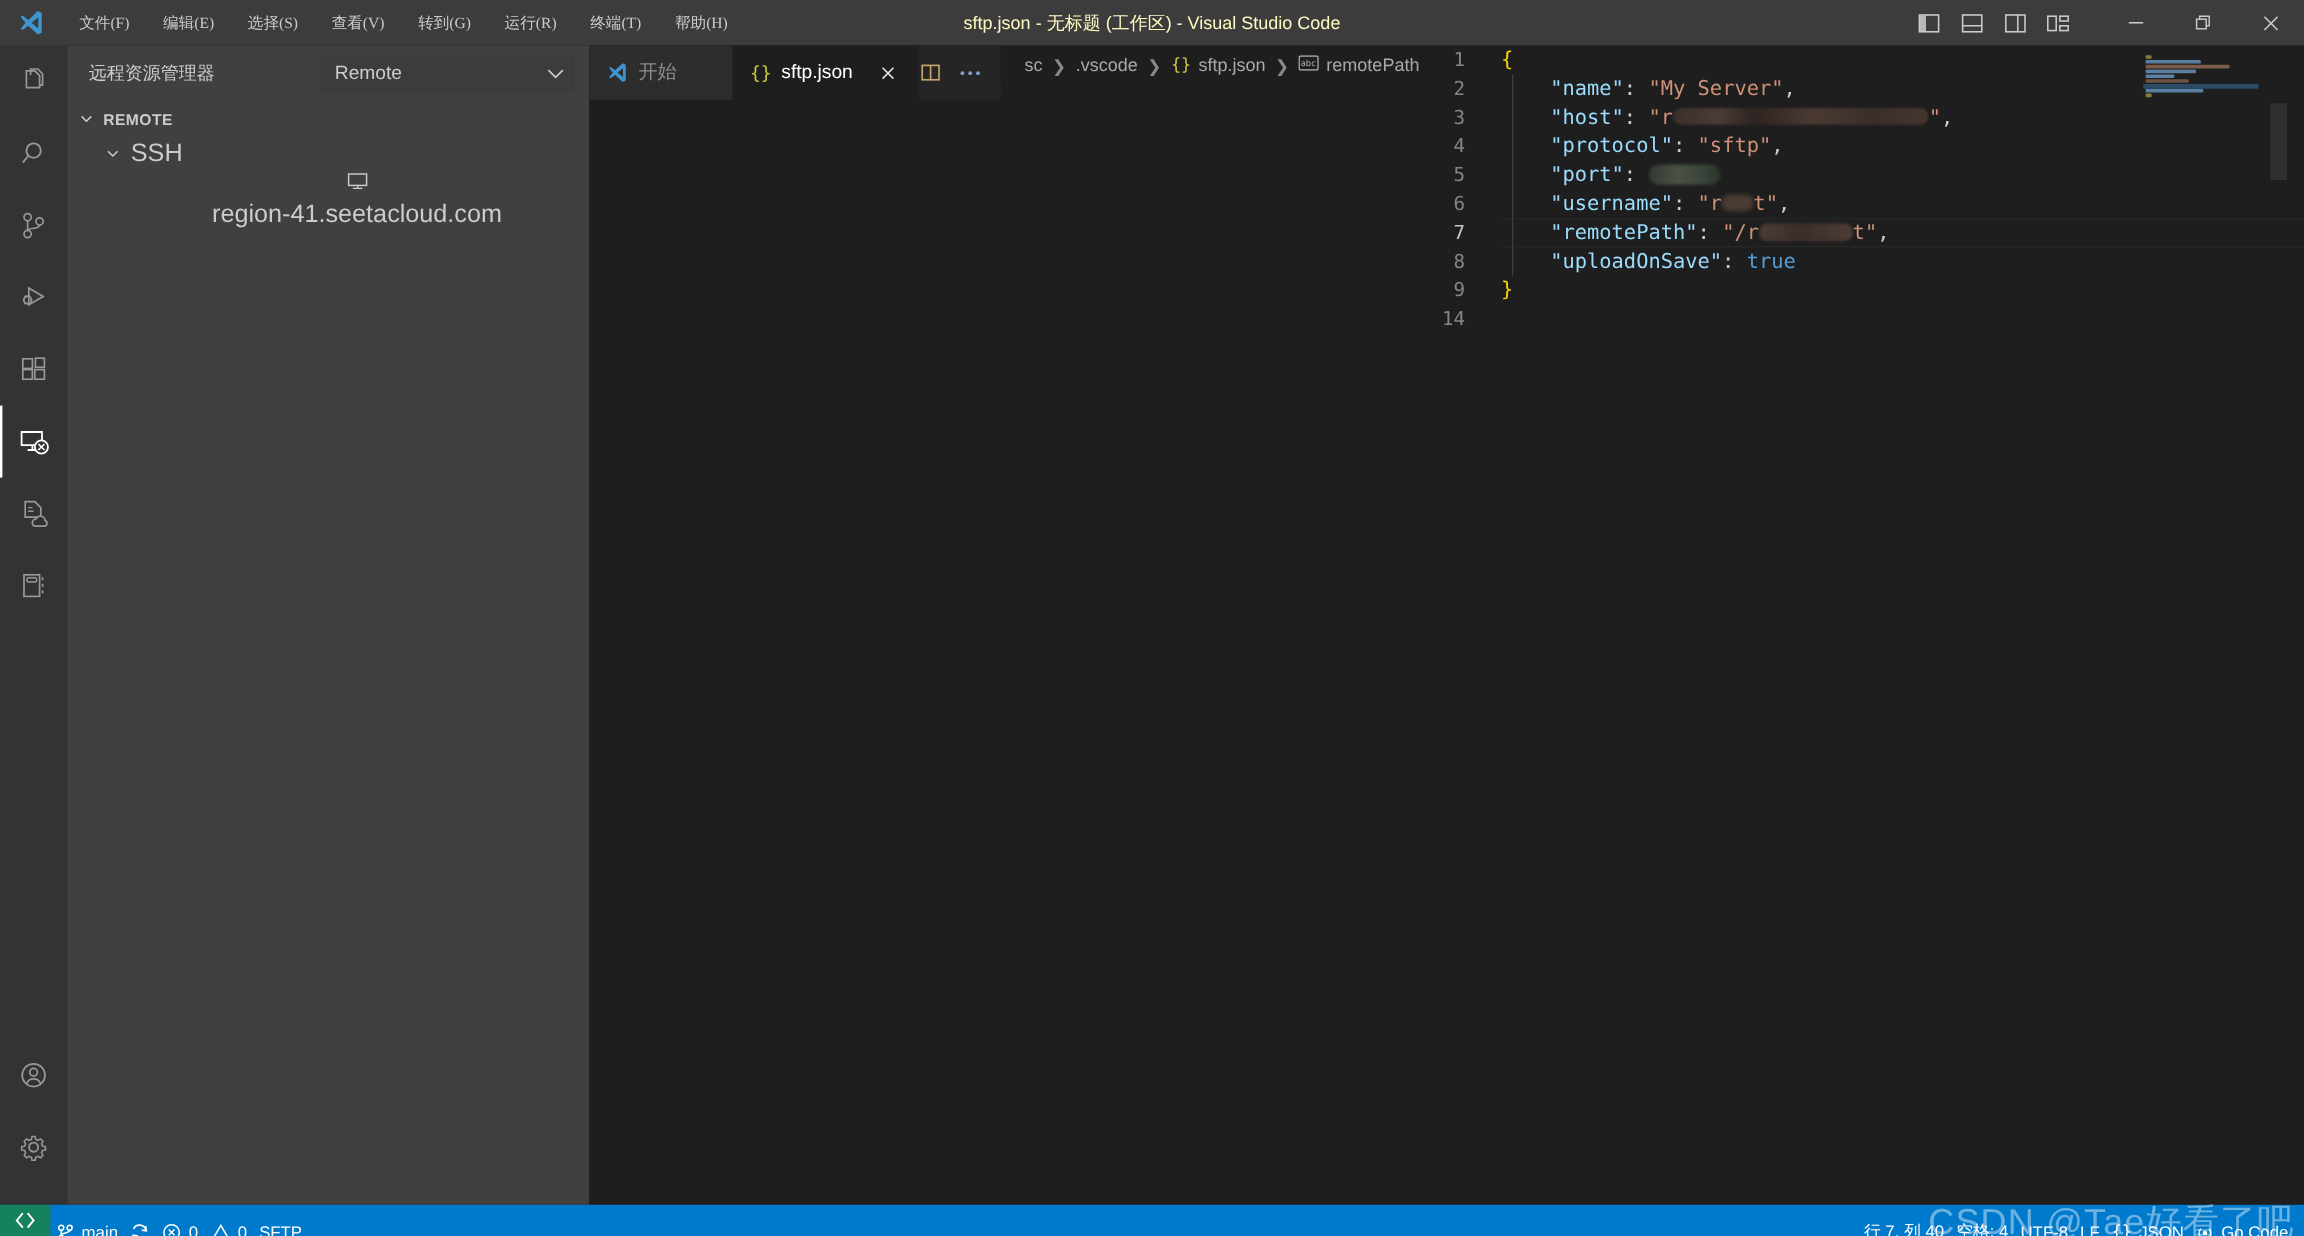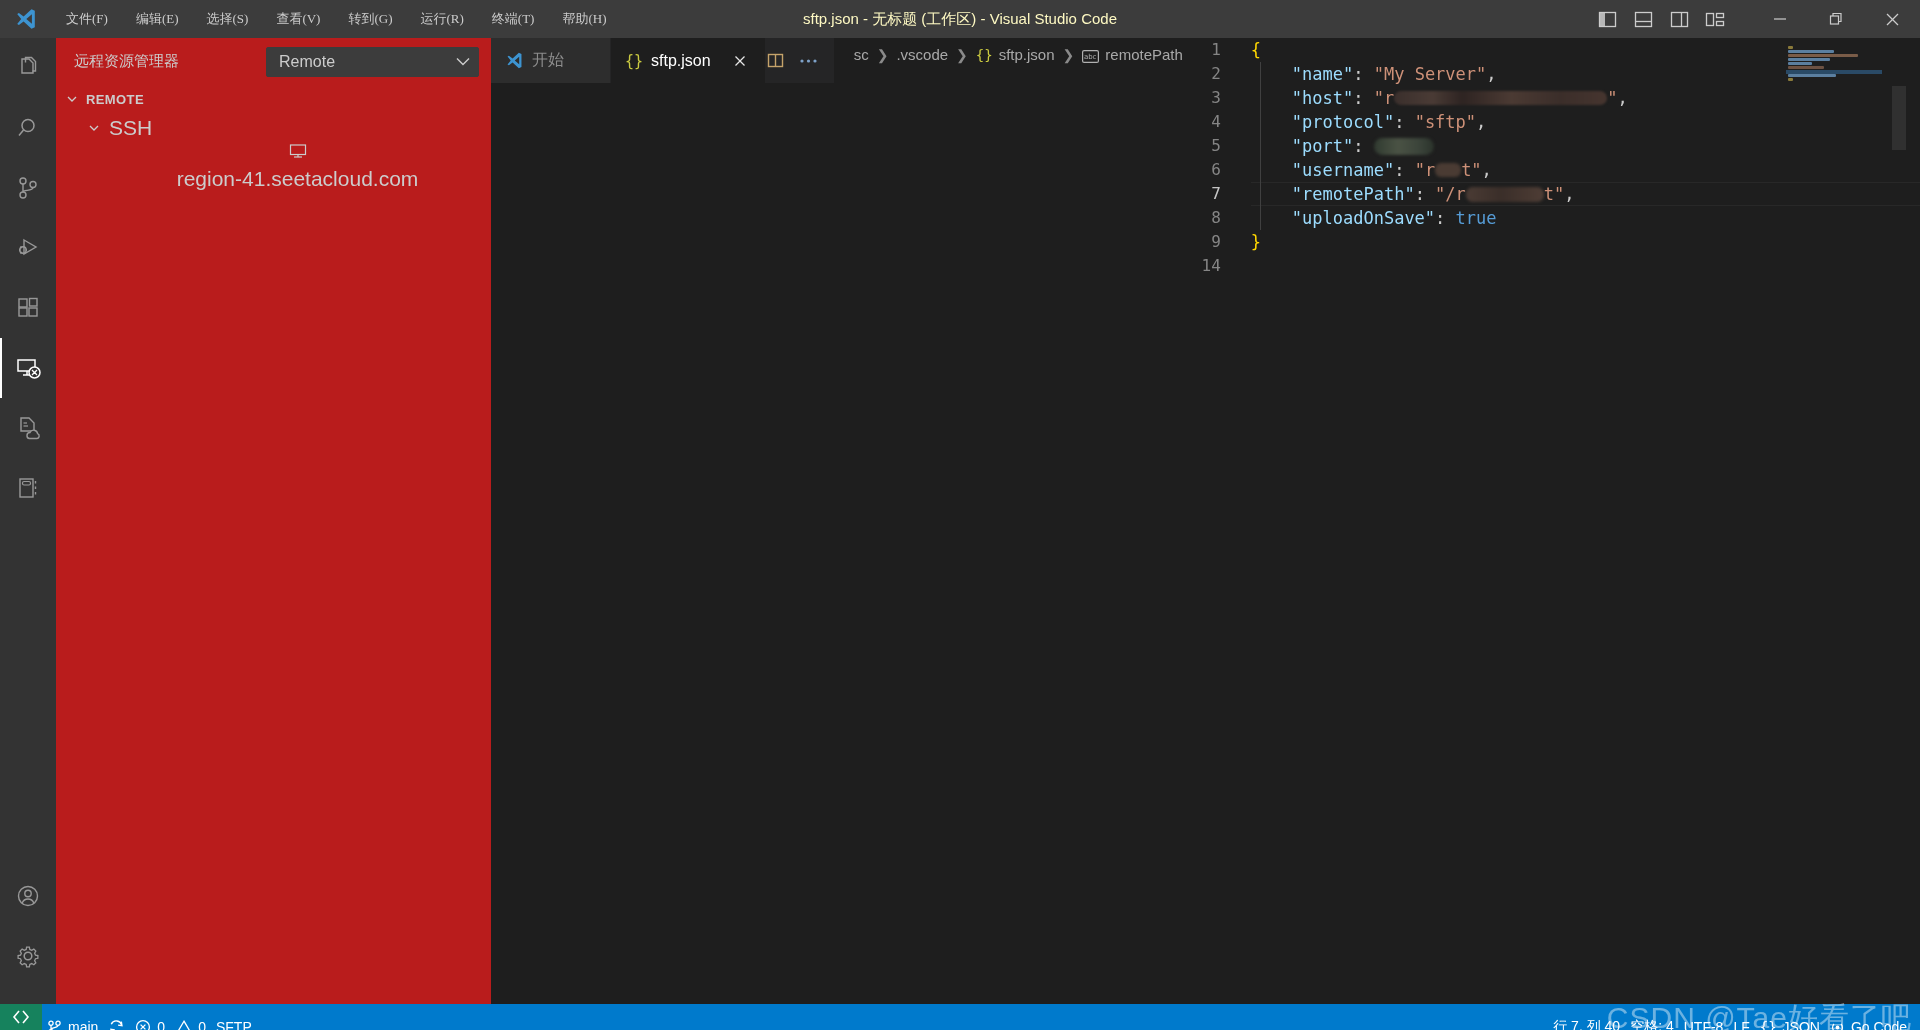--- a/index.html
+++ b/index.html
@@ -45,21 +45,21 @@
     position: relative; opacity: 0.62;
   }
   .act-icon.active { opacity: 1; }
   .act-icon.active::before {
     content: ""; position: absolute; left: 0; top: 0; bottom: 0; width: 2px; background: #ffffff;
   }
   .act-spacer { flex: 1 1 auto; }
 
   
   .sidebar {
-    width: 435px; flex: 0 0 435px; background: #b91c1c; display: flex; flex-direction: column;
+    width: 435px; flex: 0 0 435px; background: #404040; display: flex; flex-direction: column;
     color: #cccccc;
   }
   .sidebar-head {
     height: 47px; display: flex; align-items: center; padding: 0 12px 0 18px; gap: 10px;
   }
   .sidebar-title { font-size: 15px; color: #cccccc; white-space: nowrap; }
   .remote-select {
     margin-left: auto; width: 213px; height: 30px; background: #3c3c3c;
     border: 1px solid #3c3c3c; display: flex; align-items: center;
     padding: 0 8px 0 12px; font-size: 16px; color: #cccccc; border-radius: 2px;
@@ -87,21 +87,21 @@
   .tab.active { background: #1e1e1e; color: #ffffff; }
   .tab .tab-close { margin-left: 10px; width: 22px; height: 22px; display: flex; align-items: center; justify-content: center; color: #cccccc; }
   .tab.active .tab-close { color: #e7e7e7; }
   .tabs-filler { flex: 1 1 auto; background: #252526; display: flex; align-items: center; justify-content: flex-end; padding-right: 16px; gap: 14px; }
 
   .breadcrumbs {
     height: 33px; display: flex; align-items: center; padding-left: 20px; gap: 6px;
     font-size: 15px; color: #a9a9a9; background: #1e1e1e; flex: 0 0 33px;
   }
   .bc-sep { color: #8a8a8a; font-size: 14px; padding: 0 2px; }
-  .bc-item { display: flex; align-items: flex-end; gap: 6px; }
+  .bc-item { display: flex; align-items: flex-start; gap: 6px; }
 
   .editorarea { flex: 1 1 auto; position: relative; overflow: hidden; background: #1e1e1e; }
   .code-wrap { position: relative; font-family: "DejaVu Sans Mono", monospace; font-size: 17px; line-height: 24px; }
   .code-line { display: flex; height: 24px; align-items: center; position: relative; }
   .code-line.active-line::before{
     content:""; position:absolute; left:68px; right:0; top:0; height:24px;
     border-top:1px solid #282828; border-bottom:1px solid #282828; box-sizing:border-box;
   }
   .ln {
     width: 68px; flex: 0 0 68px; text-align: right; padding-right: 30px;

